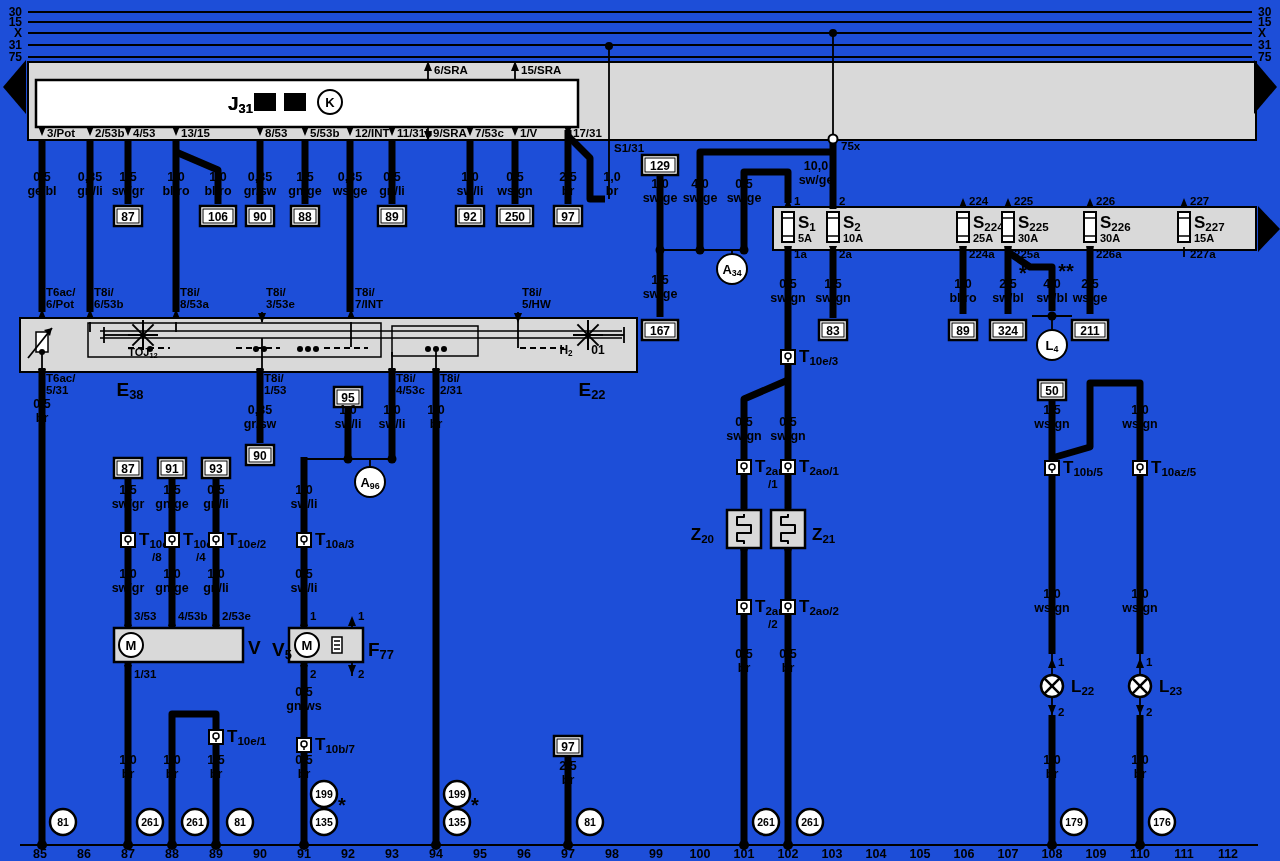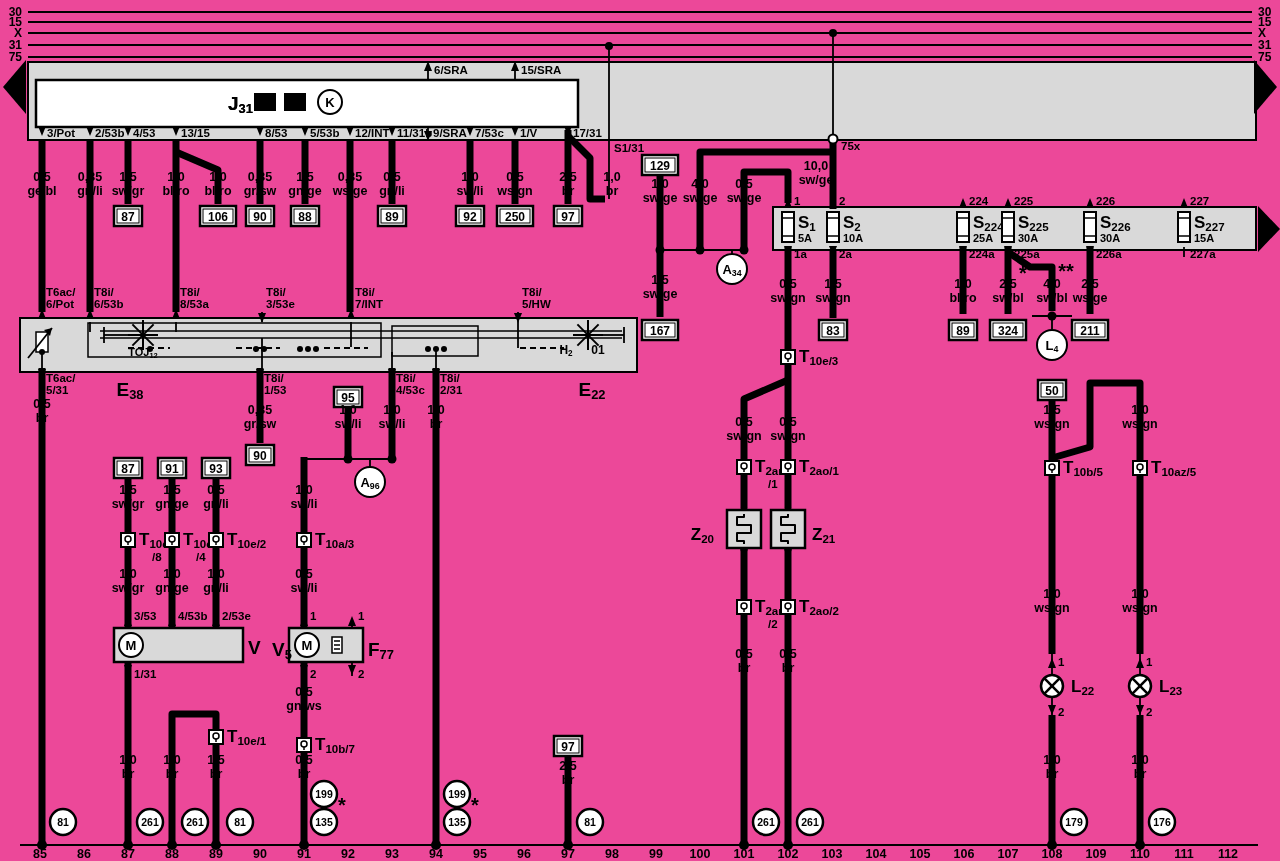--- a/index.html
+++ b/index.html
@@ -1,16 +1,16 @@
 <!DOCTYPE html>
 <html><head>
 <meta charset="utf-8">
 <style>
   html,body{margin:0;padding:0;background:#fff;}
-  #stage{position:relative;width:1280px;height:861px;background:#ec4899;overflow:hidden;
+  #stage{position:relative;width:1280px;height:861px;background:#1d4ed8;overflow:hidden;
          font-family:"Liberation Sans", sans-serif;}
   svg{display:block}
   svg text{font-family:"Liberation Sans","DejaVu Sans",sans-serif;fill:#000;}
 </style>
 </head>
 <body>
 
 <div id="stage">
   <svg id="dg" width="1280" height="861" viewBox="0 0 1280 861">
       <rect x="28" y="62" width="1228" height="78" fill="#d9d9d9" stroke="#000" stroke-width="2"></rect>

